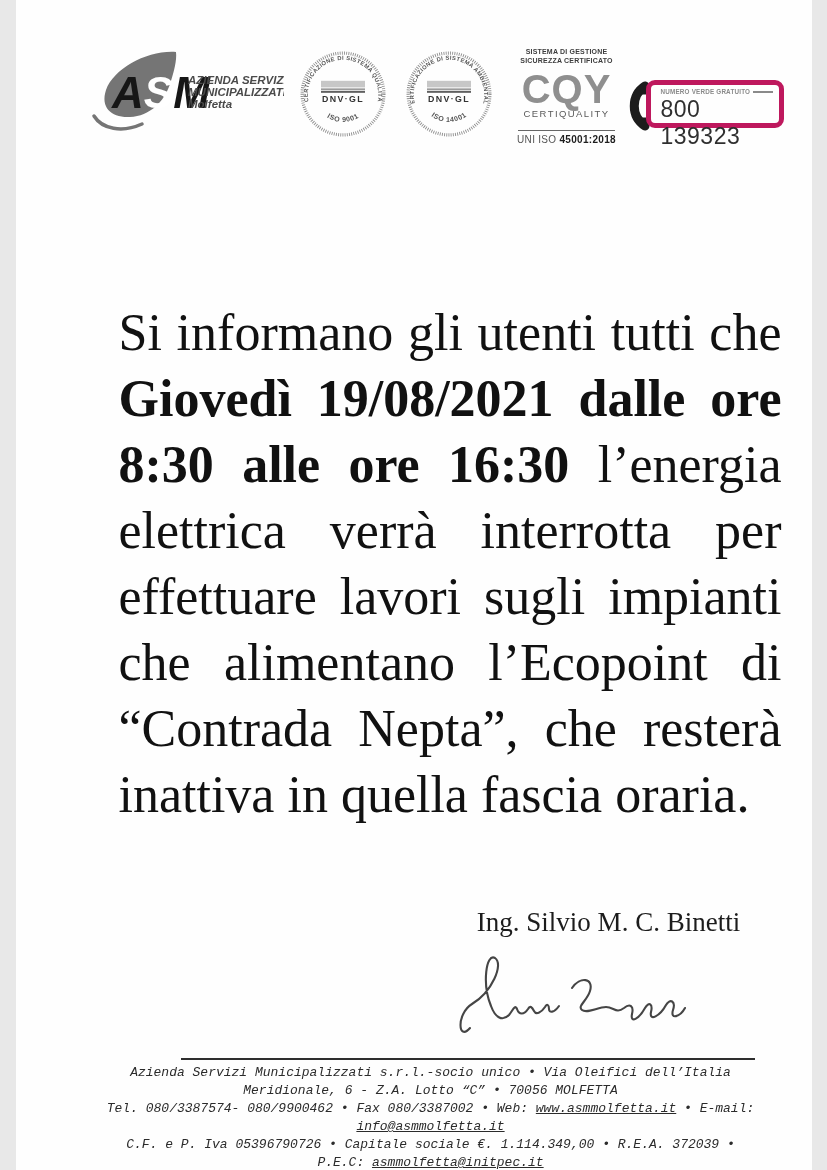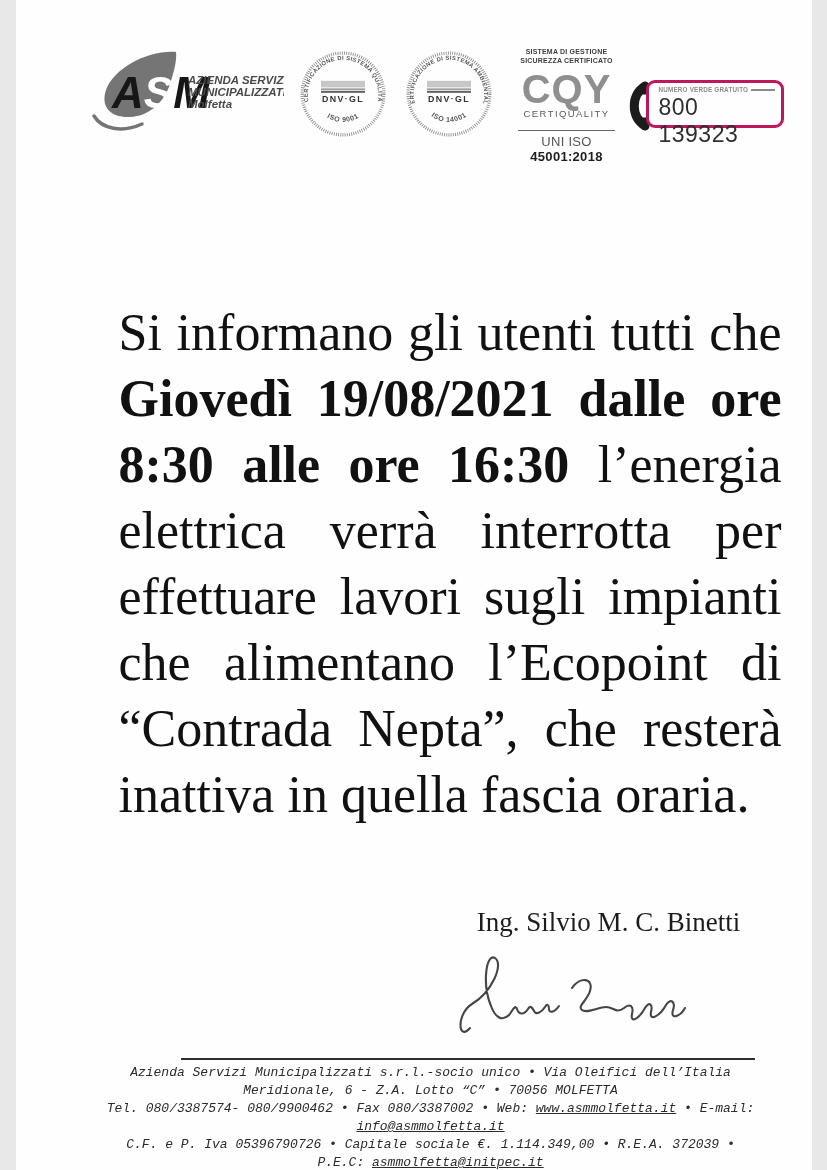--- a/index.html
+++ b/index.html
@@ -22,27 +22,27 @@
   .arc-text { font-family: "Liberation Sans", sans-serif; font-size: 6.6px; letter-spacing: 0.45px; fill: #555; font-weight: bold; }
   .arc-text2 { font-family: "Liberation Sans", sans-serif; font-size: 8px; letter-spacing: 0.6px; fill: #555; font-weight: bold; }
   .dnv-name { font-family: "Liberation Sans", sans-serif; font-size: 10px; font-weight: bold; letter-spacing: 1.6px; fill: #333; }
 
   .cqy { position: absolute; left: 498px; top: 47px; width: 106px; text-align: center;
          font-family: "Liberation Sans", sans-serif; }
   .cqy-top { font-size: 7px; font-weight: bold; color: #3d3d3d; line-height: 9px; letter-spacing: 0.2px; }
   .cqy-acronym { font-size: 40px; font-weight: bold; color: #8f8f8f; letter-spacing: 1px; line-height: 34px; margin-top: 7px; }
   .cqy-brand { font-size: 9.5px; color: #5a5a5a; letter-spacing: 1.4px; margin-top: 2px; }
   .cqy-rule { border-top: 1.5px solid #666; width: 92%; margin: 11px auto 3px auto; }
-  .cqy-iso { font-size: 13px; color: #555; letter-spacing: 0.3px; }
+  .cqy-iso { font-size: 10px; color: #555; letter-spacing: 0.3px; }
   .cqy-iso b { color: #1e1e1e; }
 
   .green-number { position: absolute; left: 610px; top: 80px; width: 158px; height: 50px; }
   .gn-phone { position: absolute; left: 0; top: 1px; }
   .gn-box { position: absolute; left: 20px; top: 0; width: 138px; height: 48px;
-            border: 3px solid #be185d; border-radius: 9px; padding: 3px 6px 0 10px;
+            border: 5px solid #be185d; border-radius: 9px; padding: 3px 6px 0 10px;
             background: #fefefe; font-family: "Liberation Sans", sans-serif; }
   .gn-label-row { display: flex; align-items: center; gap: 3px; }
   .gn-label { font-size: 6.3px; font-weight: bold; color: #8a8a8a; letter-spacing: 0.2px; white-space: nowrap; }
   .gn-rule { flex: 1; border-top: 2px solid #8a8a8a; }
   .gn-number { font-size: 23px; color: #2f2f2f; letter-spacing: 0.5px; margin-top: 1px; }
 
   
   .title { position: absolute; left: 0; top: 162px; width: 100%; text-align: center;
            font-size: 68px; font-weight: bold; letter-spacing: 3px; color: #24242a; }
 

